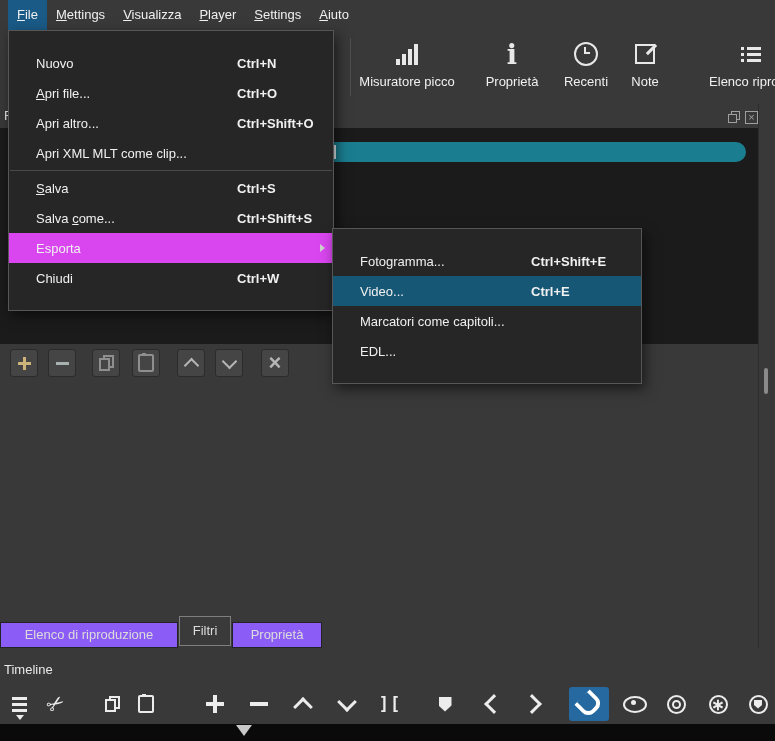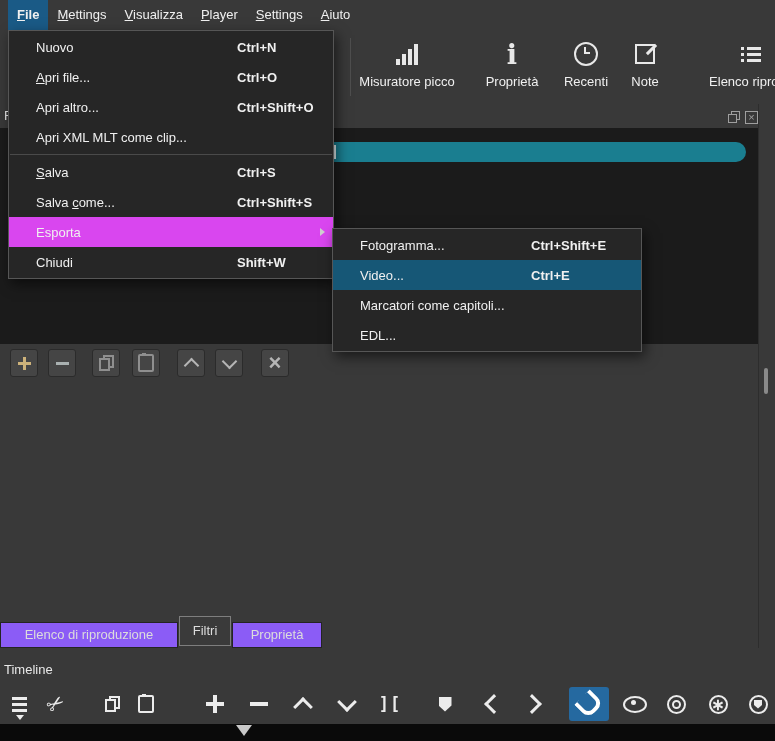--- a/index.html
+++ b/index.html
@@ -3,21 +3,21 @@
 <meta charset="utf-8">
 <style>
   html,body{margin:0;padding:0;overflow:hidden;}
   body{width:775px;height:741px;background:#393939;font-family:"Liberation Sans",sans-serif;
        font-size:13px;color:#f0f0f0;position:relative;}
   .u{text-decoration:underline;}
 
   
   .menubar{position:absolute;top:0;left:0;right:0;height:30px;display:flex;padding-left:8px;z-index:50;}
   .menubar .mi{padding:0 9px;line-height:30px;white-space:nowrap;cursor:default;}
-  .menubar .mi.active{background:#1a5a86;font-weight:bold;}
+  .menubar .mi.active{background:#1a5a86;}
 
   
   .toolbar{position:absolute;top:30px;left:332px;height:74px;display:flex;align-items:stretch;}
   .tb-sep{width:1px;background:#4e4e4e;margin:8px 0 8px 18px;}
   .tb-item{display:flex;flex-direction:column;align-items:center;padding-top:8px;}
   .tb-item .icobox{height:32px;display:flex;align-items:center;justify-content:center;color:#e8e8e8;}
   .tb-item .lbl{margin-top:4px;white-space:nowrap;color:#f0f0f0;}
   .w112{width:112px}.w98{width:98px}.w50{width:50px}.w68{width:68px}.w144{width:144px}
 
   .ic-meter{display:flex;align-items:flex-end;gap:2px;height:22px;}
@@ -42,21 +42,21 @@
   .ic-float::before{content:"";position:absolute;right:0;top:0;width:7px;height:7px;border:1px solid #9f9f9f;}
   .ic-float::after{content:"";position:absolute;left:0;bottom:0;width:7px;height:7px;border:1px solid #9f9f9f;background:#393939;}
   .ic-closep{width:11px;height:11px;border:1px solid #9f9f9f;color:#9f9f9f;font-size:11px;line-height:10px;text-align:center;}
   .ic-closep::before{content:"×";}
   .panel-body{position:absolute;top:128px;left:0;width:758px;height:216px;background:#1b1b1b;z-index:1;}
   .searchbar{position:absolute;top:14px;left:12px;right:12px;height:20px;border-radius:10px;background:#1a7e90;}
   .searchbar .caret{position:absolute;left:322px;top:3px;width:2px;height:14px;background:#eaf6f8;}
 
   
   .menu{position:absolute;background:#262626;border:1px solid #565656;box-shadow:3px 5px 12px rgba(0,0,0,.55);
-        padding:1px 0;z-index:60;}
+        padding:17px 0;z-index:60;}
   .file-menu{left:8px;top:30px;width:324px;}
   .export-menu{left:332px;top:228px;width:308px;z-index:61;}
   .menu-row{height:30px;display:flex;align-items:center;padding:0 10px 0 27px;position:relative;cursor:default;}
   .menu-row.hl{background:#d946ef;}
   .export-menu .menu-row.hl{background:#165776;}
   .menu-label{flex:1;white-space:nowrap;}
   .menu-sc{width:86px;text-align:left;white-space:nowrap;font-weight:bold;}
   .export-menu .menu-sc{width:100px;}
   .menu-sep{height:1px;background:#4a4a4a;margin:2px 1px;}
   .sub-arrow{position:absolute;right:8px;top:11px;width:0;height:0;
@@ -237,21 +237,21 @@
     <span class="menu-label"><span>Salva </span><span class="u">c</span><span>ome...</span></span>
     <span class="menu-sc">Ctrl+Shift+S</span>
   </div>
   <div class="menu-row hl">
     <span class="menu-label"><span>Esporta</span></span>
     <span class="menu-sc"></span>
     <span class="sub-arrow"></span>
   </div>
   <div class="menu-row">
     <span class="menu-label"><span>Chiudi</span></span>
-    <span class="menu-sc">Shift+W</span>
+    <span class="menu-sc">Ctrl+W</span>
   </div>
 </div>
 
 <div class="menu export-menu">
   <div class="menu-row">
     <span class="menu-label">Fotogramma...</span>
     <span class="menu-sc">Ctrl+Shift+E</span>
   </div>
   <div class="menu-row hl">
     <span class="menu-label">Video...</span>

